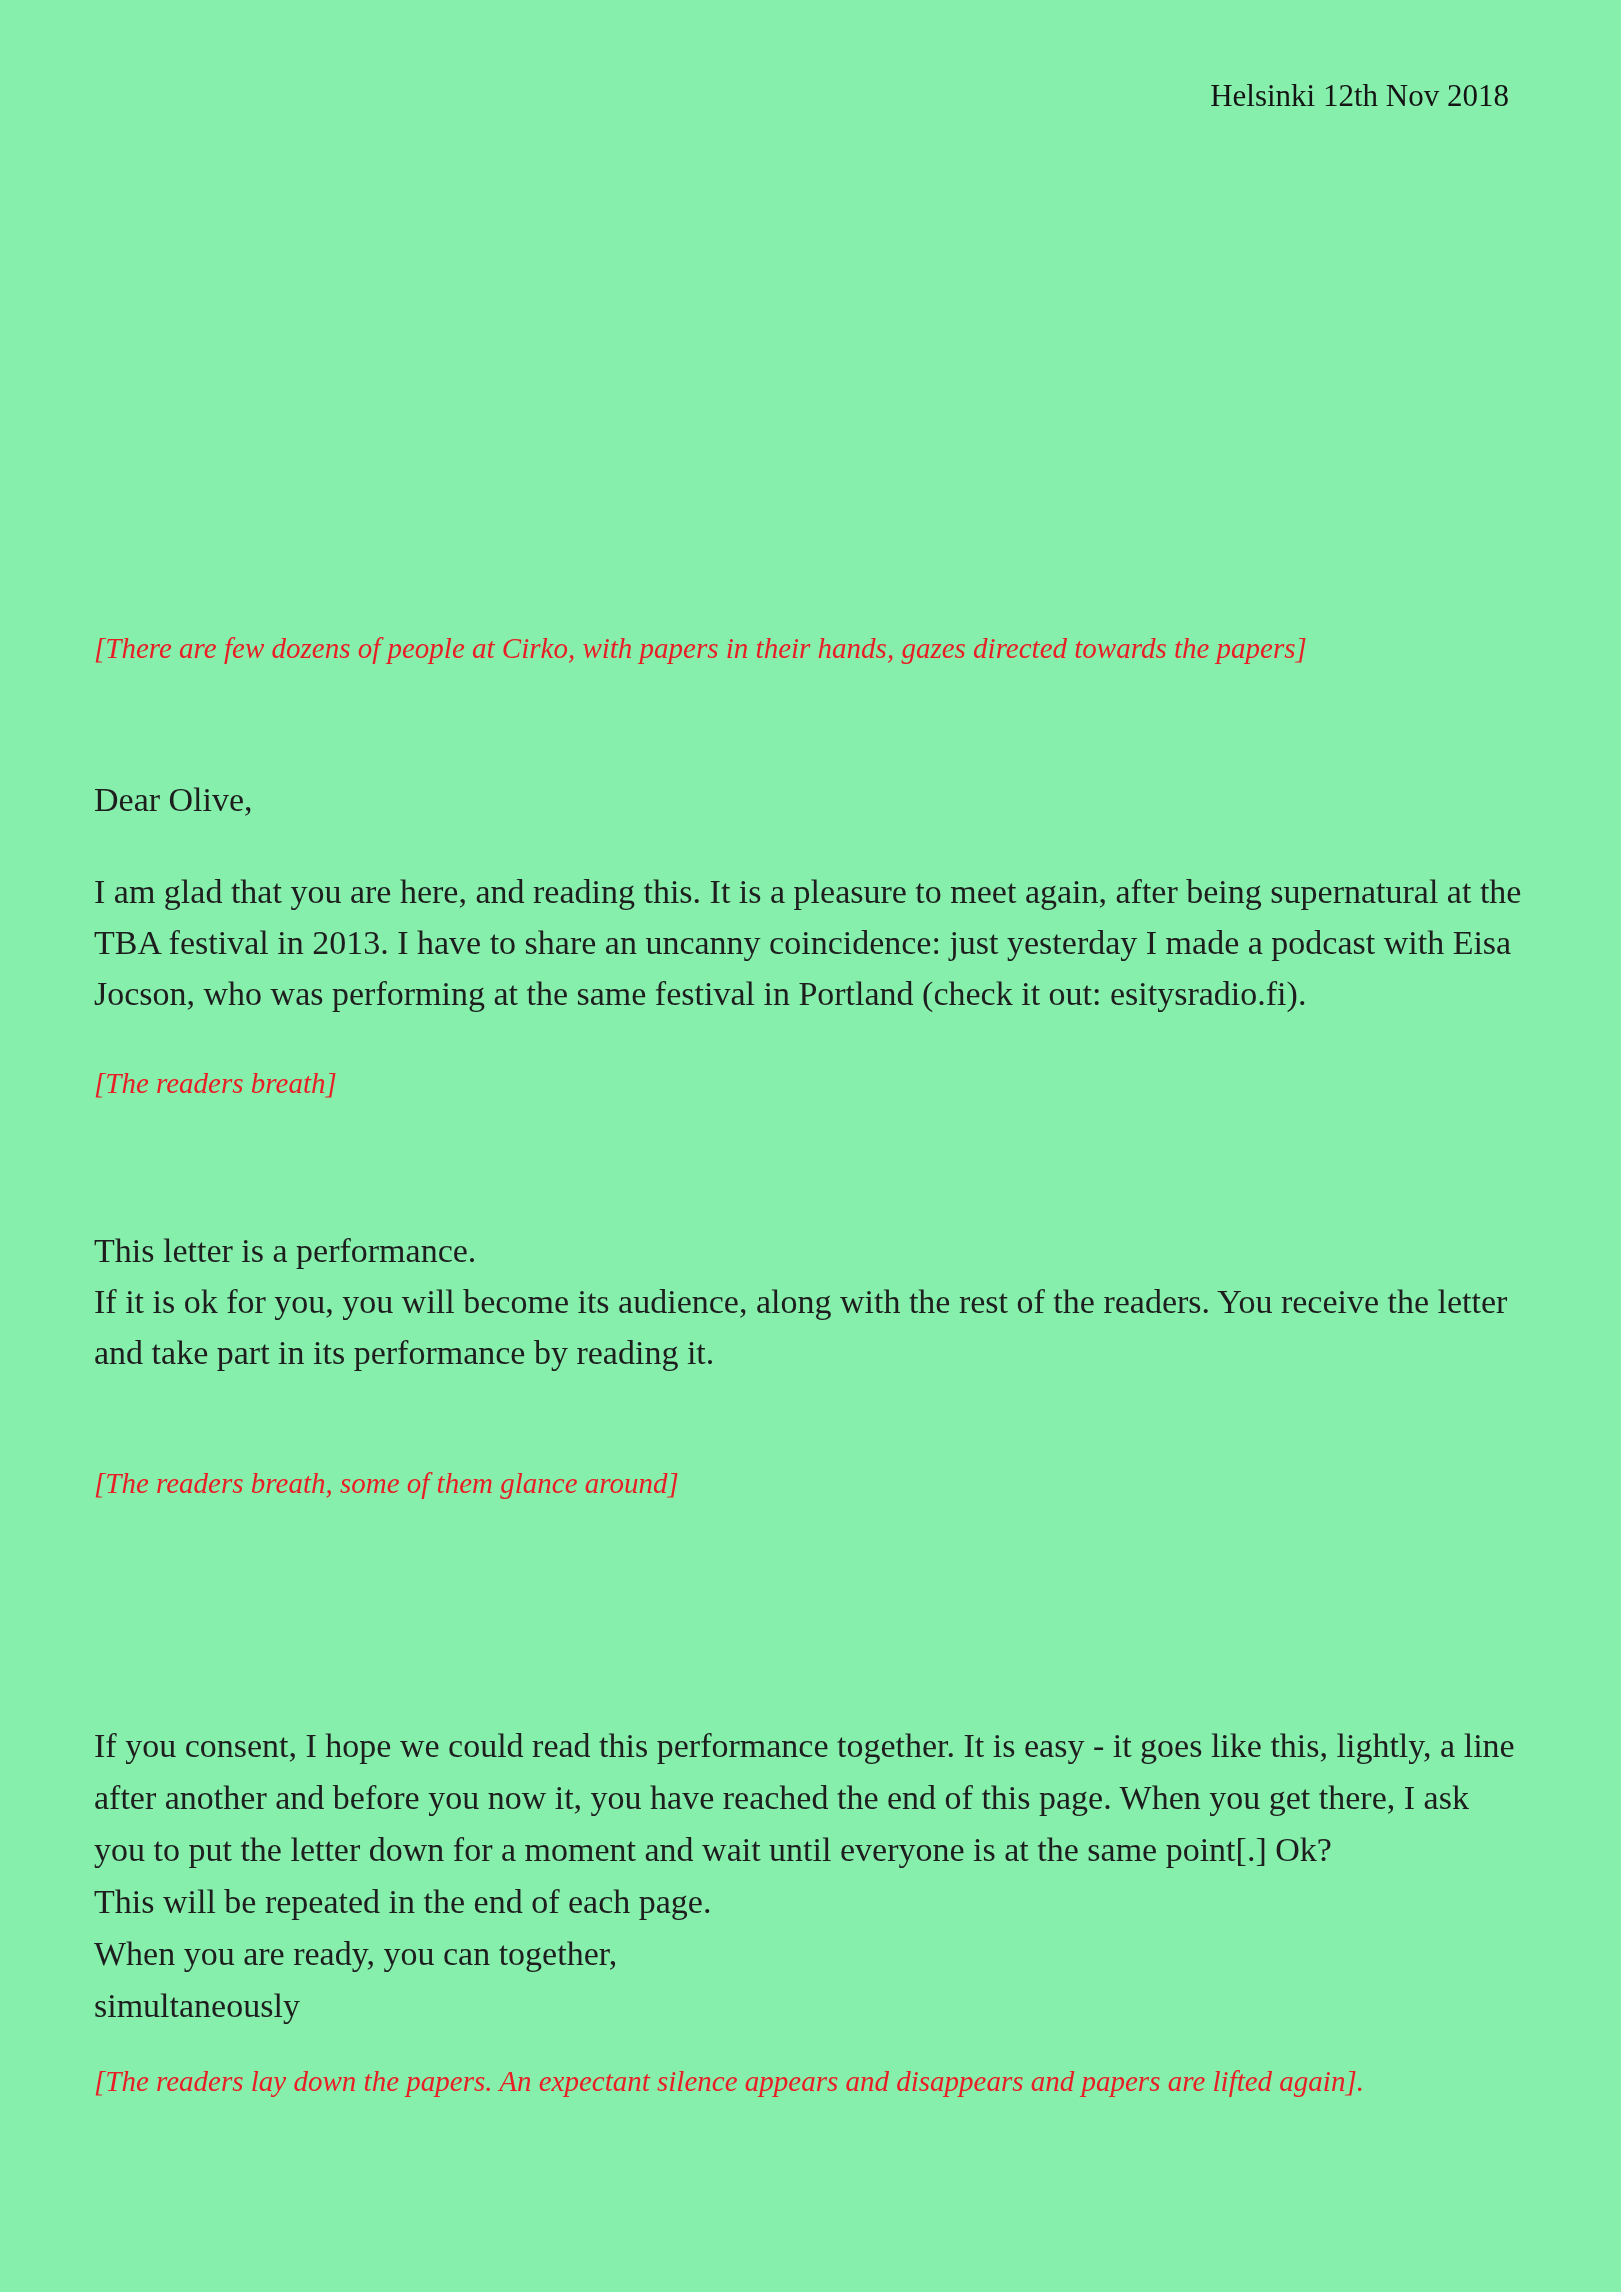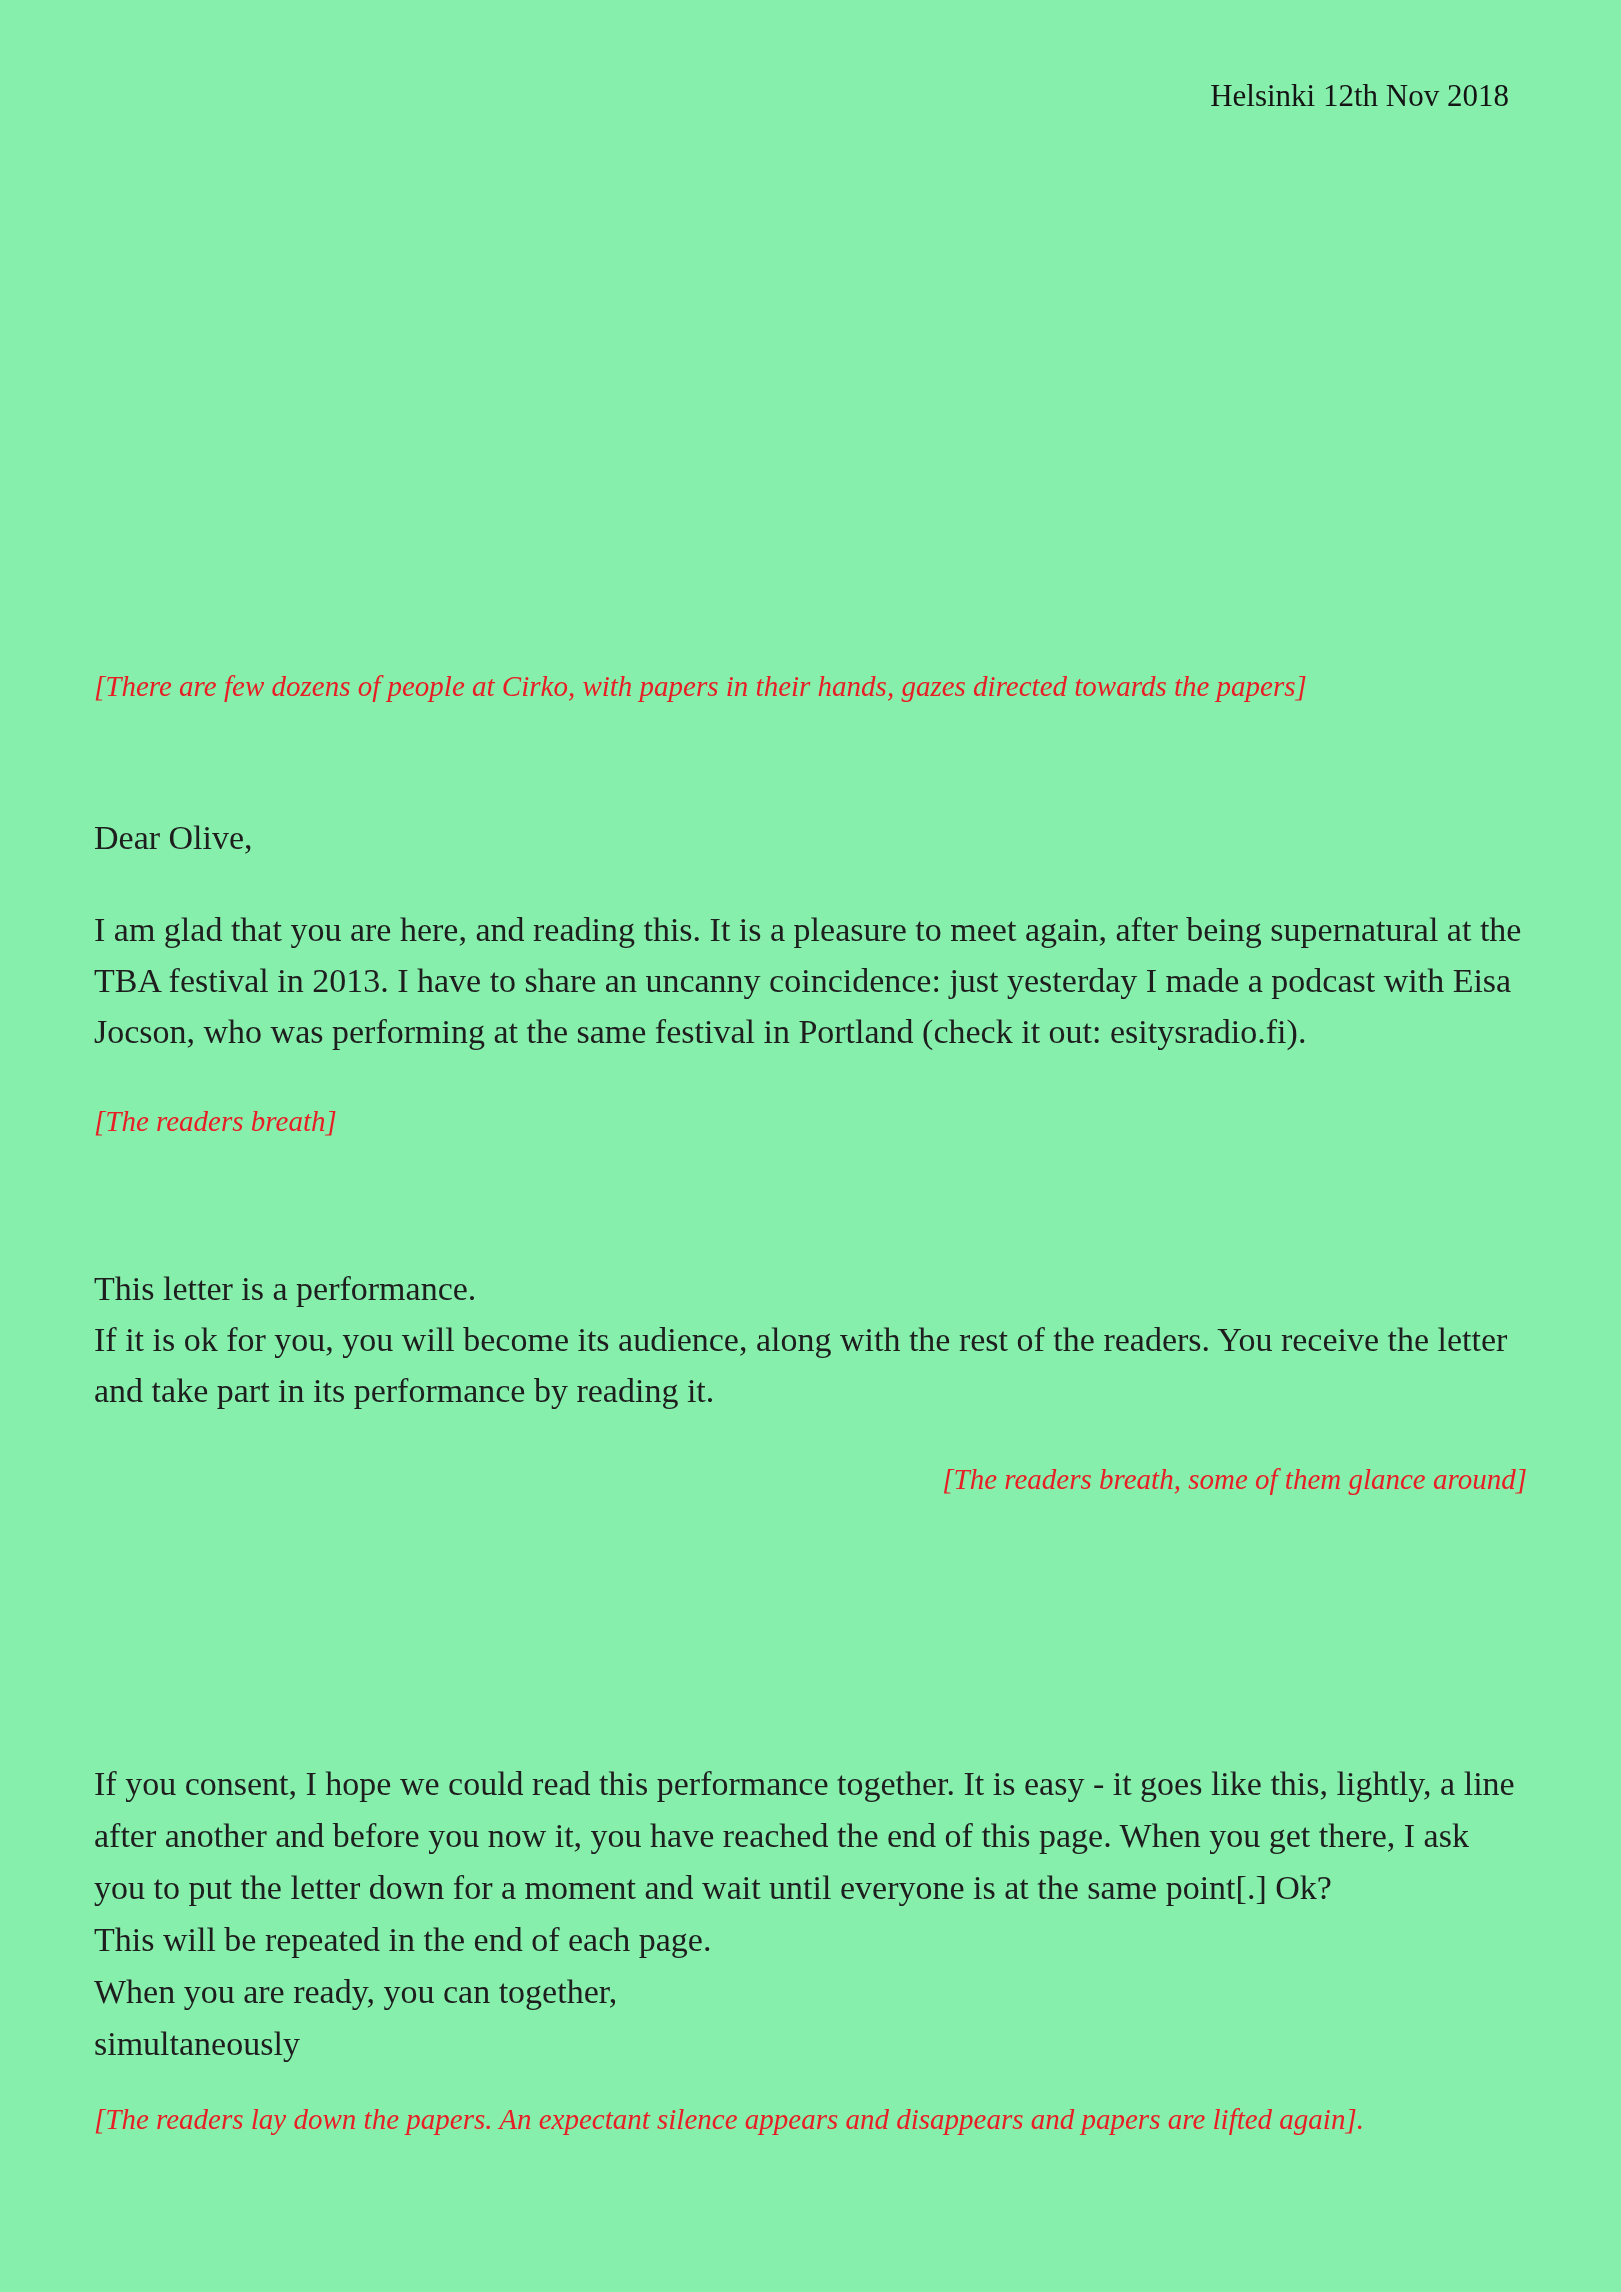--- a/index.html
+++ b/index.html
@@ -13,21 +13,20 @@
     height: 2293px;
     background: #86efac;
     font-family: "Liberation Serif", "DejaVu Serif", serif;
     color: #1e1e1e;
     overflow: hidden;
   }
   .block {
     position: absolute;
     left: 94px;
     width: 1433px;
-    margin-top: 38px;
   }
   .dateline {
     position: absolute;
     top: 78px;
     right: 112px;
     left: auto;
     width: auto;
     font-size: 31px;
     color: #141414;
     white-space: nowrap;
@@ -42,21 +41,21 @@
     line-height: 39px;
     font-style: italic;
     color: #e81e25;
     white-space: nowrap;
   }
   .salutation      { top: 774px; }
   .sd-opening      { top: 629px; }
   .para-intro      { top: 866px; }
   .sd-breath       { top: 1064px; }
   .para-performance{ top: 1225px; }
-  .sd-breath-glance{ top: 1422px; text-align: right; }
+  .sd-breath-glance{ top: 1464px; }
   .para-instructions { top: 1720px; line-height: 52px; }
   .sd-closing      { top: 2062px; }
 </style>
 </head>
 <body>
 
 <div class="page">
 
   <div class="dateline">Helsinki 12th Nov 2018</div>
 

